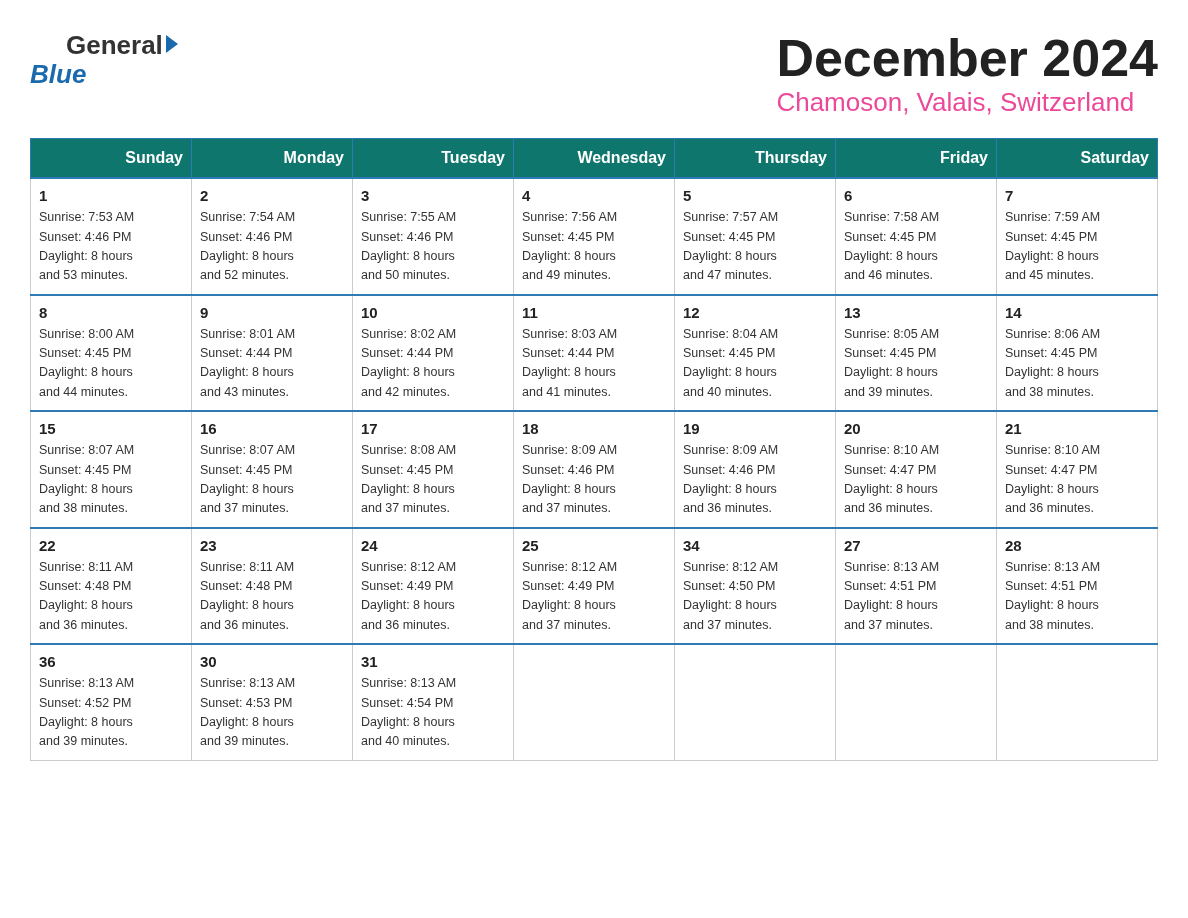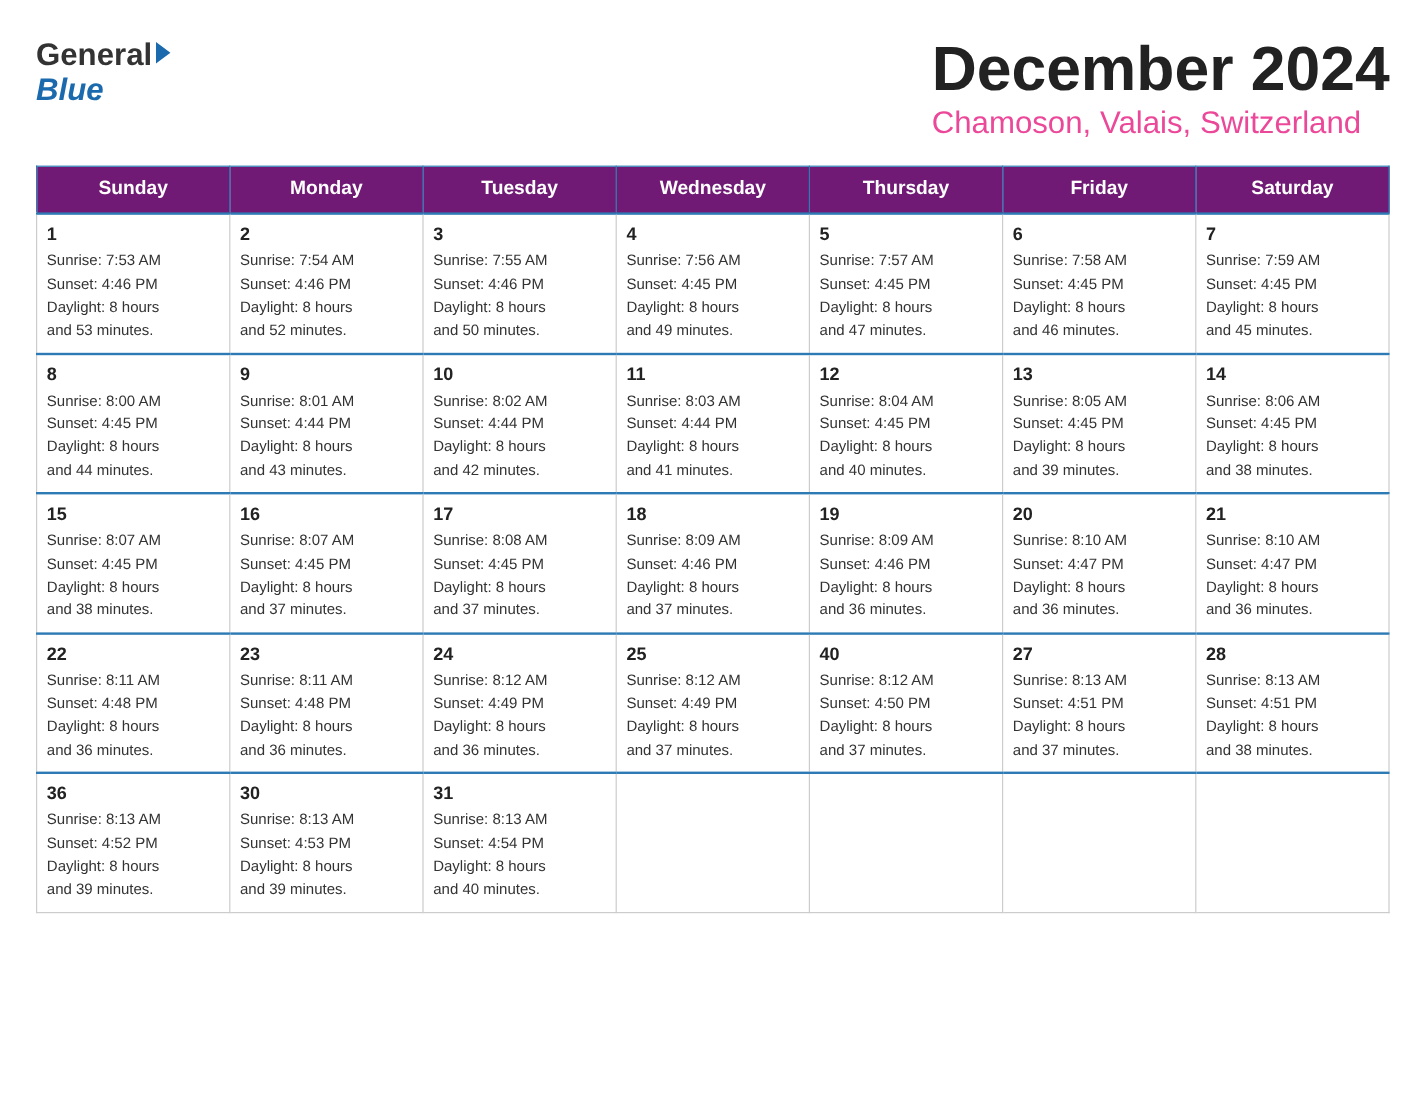--- a/index.html
+++ b/index.html
@@ -33,26 +33,26 @@
       font-size: 26px;
       color: #ec4899;
       margin-top: 0;
     }
     .calendar-table {
       width: 100%;
       border-collapse: collapse;
       table-layout: fixed;
     }
     .calendar-table thead tr th {
-      background-color: #701a75;
+      background-color: #0f766e;
       color: #fff;
       font-size: 16px;
       font-weight: bold;
       padding: 10px 8px;
-      text-align: center;
+      text-align: right;
       border: 1px solid #2e7ab5;
     }
     .calendar-table tbody tr td {
       vertical-align: top;
       padding: 8px;
       font-size: 13px;
       color: #333;
       border: 1px solid #ccc;
       border-top: 2px solid #2e7ab5;
       height: 110px;
@@ -68,20 +68,21 @@
       margin-bottom: 4px;
     }
     .day-info {
       font-size: 12.5px;
       color: #333;
       line-height: 1.55;
     }
     .logo-row {
       display: flex;
       align-items: center;
+      margin-left: 36px;
     }
     .logo-text-general {
       font-size: 26px;
       font-weight: bold;
       color: #333;
     }
     .logo-triangle {
       display: inline-block;
       width: 0;
       height: 0;
@@ -233,21 +234,21 @@
       </td>
         <td>
         <div class="day-number">24</div>
         <div class="day-info">Sunrise: 8:12 AM<br>Sunset: 4:49 PM<br>Daylight: 8 hours<br>and 36 minutes.</div>
       </td>
         <td>
         <div class="day-number">25</div>
         <div class="day-info">Sunrise: 8:12 AM<br>Sunset: 4:49 PM<br>Daylight: 8 hours<br>and 37 minutes.</div>
       </td>
         <td>
-        <div class="day-number">40</div>
+        <div class="day-number">34</div>
         <div class="day-info">Sunrise: 8:12 AM<br>Sunset: 4:50 PM<br>Daylight: 8 hours<br>and 37 minutes.</div>
       </td>
         <td>
         <div class="day-number">27</div>
         <div class="day-info">Sunrise: 8:13 AM<br>Sunset: 4:51 PM<br>Daylight: 8 hours<br>and 37 minutes.</div>
       </td>
         <td>
         <div class="day-number">28</div>
         <div class="day-info">Sunrise: 8:13 AM<br>Sunset: 4:51 PM<br>Daylight: 8 hours<br>and 38 minutes.</div>
       </td>

